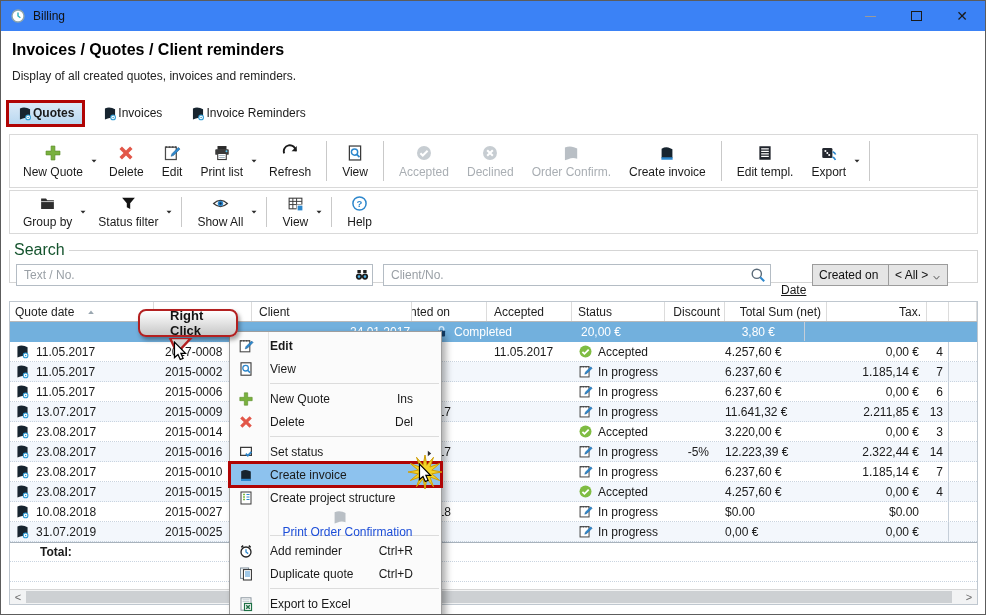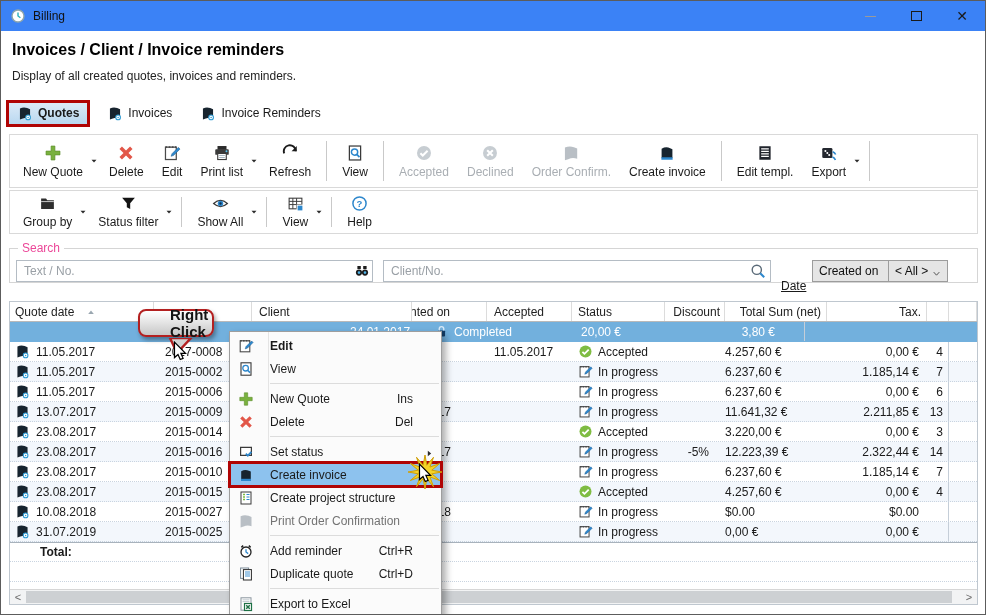--- a/index.html
+++ b/index.html
@@ -13,37 +13,37 @@
   .win-controls{position:absolute;right:0;top:0;height:30px;display:flex;align-items:center;}
   .win-btn{width:46px;height:30px;display:flex;align-items:center;justify-content:center;color:#222;}
   .glyph-min{width:11px;height:1px;background:#9a9a9a;display:block;}
   .glyph-max{width:11px;height:10px;border:1.4px solid #1a1a1a;display:block;}
   .glyph-close{font-size:14px;color:#1a1a1a;line-height:1;}
   
   .page-title{position:absolute;left:11px;top:40px;font-size:16px;font-weight:bold;color:#000;}
   .page-subtitle{position:absolute;left:11px;top:68px;font-size:12px;color:#222;}
   
   .tabbar{position:absolute;left:8px;top:99px;display:flex;align-items:center;gap:12px;height:26px;}
-  .tab{display:flex;gap:5px;padding:3px 8px;}
+  .tab{display:flex;padding:3px 8px;}
   .tab .t-ic{width:16px;height:15px;}
   .tab.active{background:linear-gradient(#dceaf7,#b9d8f0);outline:3px solid #b00404;font-weight:bold;}
   
   .tb{position:absolute;left:8px;width:969px;border:1px solid #d9d9d9;background:#fff;display:flex;align-items:stretch;padding:2px 4px;}
   .tb1{top:133px;height:54px;}
   .tb2{top:189px;height:44px;}
   .tb-btn{display:flex;flex-direction:column;align-items:center;justify-content:center;gap:3px;padding:2px 9px;white-space:nowrap;}
   .tb-btn .ic{width:18px;height:18px;}
   .tb2 .tb-btn .ic{width:17px;height:17px;}
   .tb-btn.disabled{color:#a9aeb3;}
   .tb-caret{display:flex;align-items:center;justify-content:center;width:13px;margin-left:-5px;}
   .tb-caret svg{width:8px;height:8px;}
   .tb-sep{width:1px;background:#c9c9c9;margin:4px 6px;}
   
   fieldset.search{position:absolute;left:8px;top:240px;width:969px;height:42px;border:1px solid #d5d5d5;margin:0;padding:0;}
-  fieldset.search legend{font-size:12px;margin-left:8px;padding:0 4px;color:#ec4899;}
+  fieldset.search legend{font-size:16px;padding:0 4px;color:#14532d;}
   .search-inner{position:relative;width:100%;height:100%;}
   .s-input{position:absolute;top:5px;height:22px;border:1px solid #b4bcc4;padding:2px 24px 2px 7px;font:12px "Liberation Sans",sans-serif;color:#222;}
   .s-input::placeholder{color:#9aa0a6;}
   #input-text{left:6px;width:357px;}
   #input-client{left:373px;width:388px;}
   .s-ic{position:absolute;top:8px;width:16px;height:16px;}
   .ic-binoc{left:344px;}
   .ic-mag{left:740px;}
   .date-label{position:absolute;left:771px;top:24px;}
   .date-label span{text-decoration:underline;}
@@ -86,29 +86,29 @@
   .h-thumb{position:absolute;left:16px;top:1px;width:926px;height:12px;background:#cdd0d3;}
   
   .cmenu{position:absolute;left:228px;top:330px;width:213px;background:#fbfbfb;border:1px solid #9e9e9e;
     box-shadow:4px 4px 7px rgba(0,0,0,.32);z-index:10;padding:2px 0;}
   .cmenu::before{content:"";position:absolute;left:38px;top:0;bottom:0;width:1px;background:#e4e4e4;}
   .mi{position:relative;height:23px;display:flex;align-items:center;padding-left:8px;}
   .mi .m-ic{width:16px;height:16px;flex:0 0 auto;}
   .mi .m-label{margin-left:16px;}
   .mi.bold .m-label{font-weight:bold;}
   .mi .m-short{margin-left:auto;margin-right:28px;}
-  .mi.disabled{color:#737373;}
+  .mi.disabled{color:#1d4ed8;flex-direction:column;}
   .mi .m-sub{position:absolute;right:7px;width:9px;height:9px;}
   .mi.hl{background:#8dc2ee;}
   .mi.hl::after{content:"";position:absolute;inset:-2px;border:3px solid #b00404;pointer-events:none;}
   .msep{height:1px;background:#dcdcdc;margin:3px 2px 3px 40px;}
   
-  .callout{position:absolute;left:137px;top:308px;width:76px;height:28px;border:2.5px solid #b32020;border-radius:8px;
+  .callout{position:absolute;left:137px;top:308px;width:100px;height:28px;border:2.5px solid #b32020;border-radius:8px;
     background:linear-gradient(#ffffff,#c7c7c7);display:flex;align-items:center;justify-content:center;
-    font-weight:bold;font-size:15px;color:#141414;z-index:20;box-shadow:2px 3px 4px rgba(0,0,0,.35);padding-left:30px;}
+    font-weight:bold;font-size:13px;color:#141414;z-index:20;box-shadow:2px 3px 4px rgba(0,0,0,.35);padding-left:30px;}
   .callout-tail{position:absolute;left:166px;top:337px;width:28px;height:16px;z-index:21;}
   .cursor1{position:absolute;left:172px;top:340px;width:14px;height:21px;z-index:30;}
   .starburst{position:absolute;left:404px;top:451px;width:40px;height:40px;z-index:30;}
   .cursor2{position:absolute;left:417px;top:462px;width:14px;height:21px;z-index:31;}
 </style>
 </head>
 <body>
 
 <div class="window">
 
@@ -126,21 +126,21 @@
         </span>
       <span class="win-btn">
           <span class="glyph-max"></span>
         </span>
       <span class="win-btn">
           <span class="glyph-close">✕</span>
         </span>
     </div>
   </div>
 
-  <div class="page-title">Invoices / Client / Invoice reminders</div>
+  <div class="page-title">Invoices / Quotes / Client reminders</div>
   <div class="page-subtitle">Display of all created quotes, invoices and reminders.</div>
 
   <div class="tabbar" id="tabbar">
       <div class="tab active">
         <span class="t-ic"><svg class="" viewBox="0 0 16 16" width="100%" height="100%">
             <path d="M2.6 2.6c2.9-1.3 5.1-1.4 7.7-.4l3.1 1.2v9.8c-2.7-1-5-.9-7.8.2l-3 1z" fill="#17242f"></path>
             <circle cx="11.3" cy="12.2" r="2.5" fill="#fff" stroke="#2c9bd4" stroke-width="1.1"></circle>
             <circle cx="11.3" cy="12.2" r=".8" fill="#2c9bd4"></circle>
           </svg></span>
         <span>Quotes</span>

